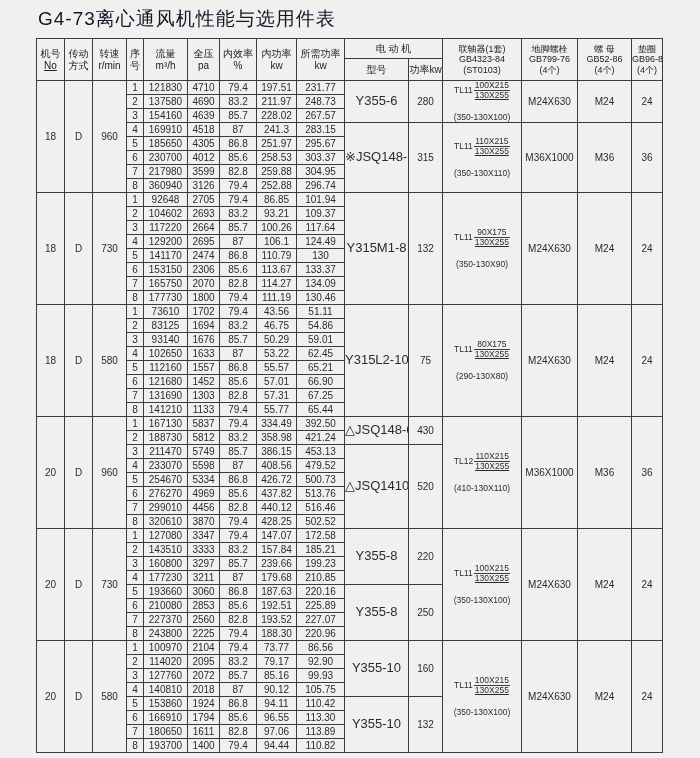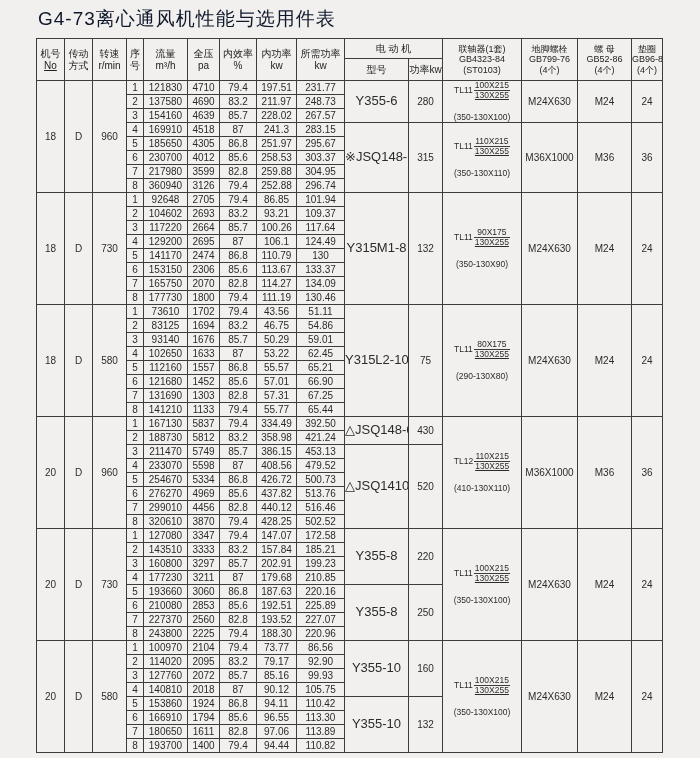--- a/index.html
+++ b/index.html
@@ -501,21 +501,21 @@
         <td data-name="cell-pressure">3333</td>
         <td data-name="cell-efficiency">83.2</td>
         <td data-name="cell-inner-power">157.84</td>
         <td data-name="cell-required-power">185.21</td>
       </tr>
       <tr data-name="data-row">
         <td data-name="cell-seq">3</td>
         <td data-name="cell-flow">160800</td>
         <td data-name="cell-pressure">3297</td>
         <td data-name="cell-efficiency">85.7</td>
-        <td data-name="cell-inner-power">202.91</td>
+        <td data-name="cell-inner-power">239.66</td>
         <td data-name="cell-required-power">199.23</td>
       </tr>
       <tr data-name="data-row">
         <td data-name="cell-seq">4</td>
         <td data-name="cell-flow">177230</td>
         <td data-name="cell-pressure">3211</td>
         <td data-name="cell-efficiency">87</td>
         <td data-name="cell-inner-power">179.68</td>
         <td data-name="cell-required-power">210.85</td>
       </tr>

